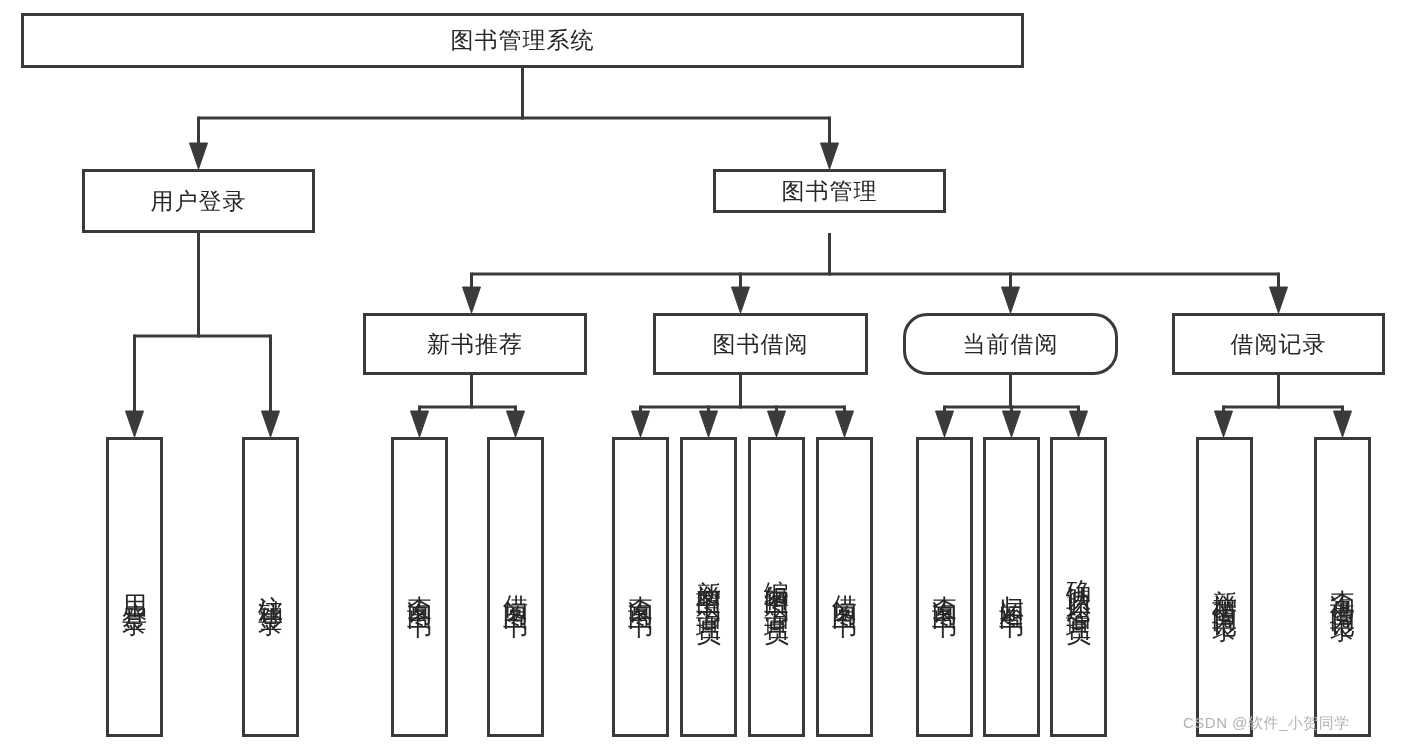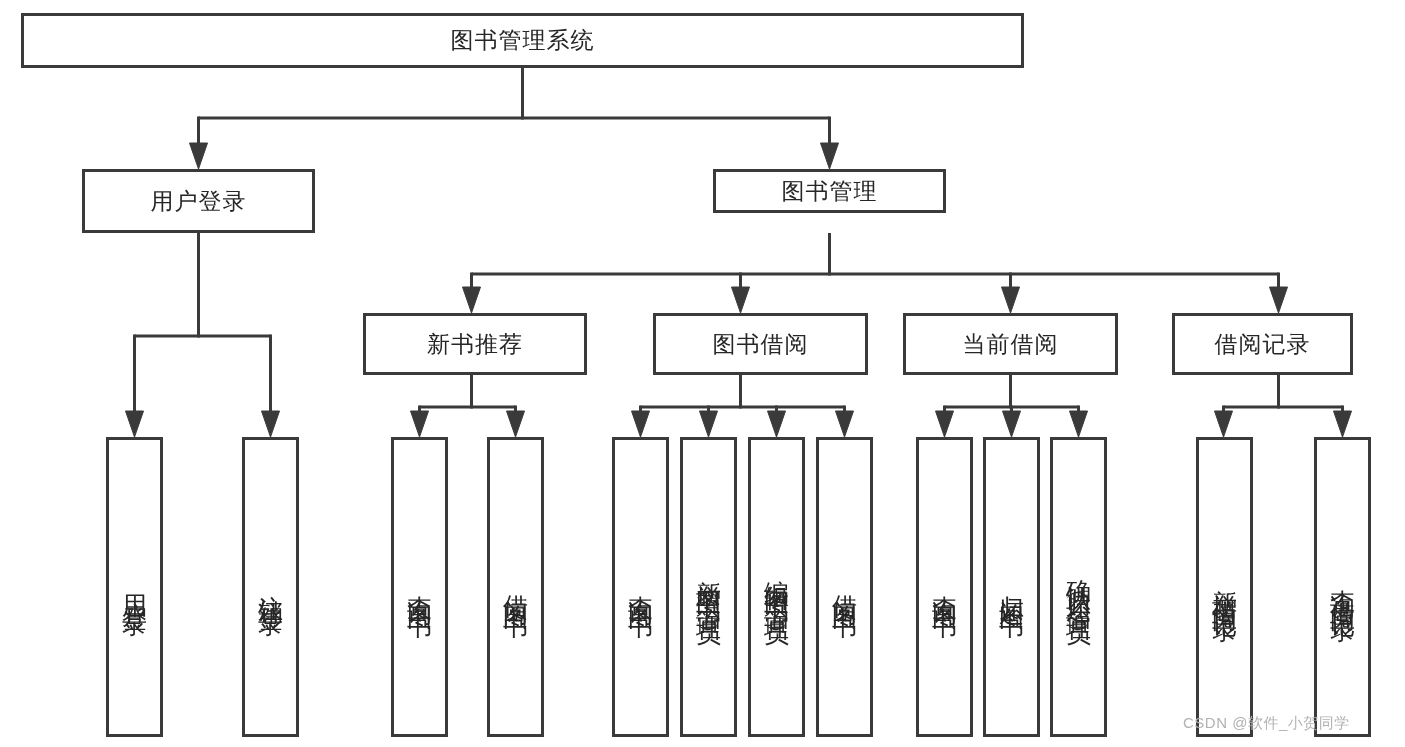--- a/index.html
+++ b/index.html
@@ -55,22 +55,22 @@
     white-space: nowrap;
   }
   
   #root        { left: 21px;  top: 13px;  width: 1003px; height: 55px; }
   
   #n-userlogin { left: 82px;  top: 169px; width: 233px;  height: 64px; }
   #n-bookmgmt  { left: 713px; top: 169px; width: 233px;  height: 44px; }
   
   #n-newbook   { left: 363px;  top: 313px; width: 224px; height: 62px; }
   #n-borrow    { left: 633px;  top: 313px; width: 215px; height: 62px; margin-left: 20px; }
-  #n-current   { left: 903px;  top: 313px; width: 215px; height: 62px; }
-  #n-record    { left: 1172px; top: 313px; width: 181px; height: 62px; }
+  #n-current   { left: 903px;  top: 313px; width: 215px; height: 62px; border-radius: 24px; }
+  #n-record    { left: 1172px; top: 313px; width: 213px; height: 62px; }
   
   .leaf { top: 437px; width: 57px; height: 300px; }
   #l1  { left: 106px;  }
   #l2  { left: 242px;  }
   #l3  { left: 391px;  }
   #l4  { left: 487px;  }
   #l5  { left: 612px;  }
   #l6  { left: 680px;  }
   #l7  { left: 748px;  }
   #l8  { left: 816px;  }

